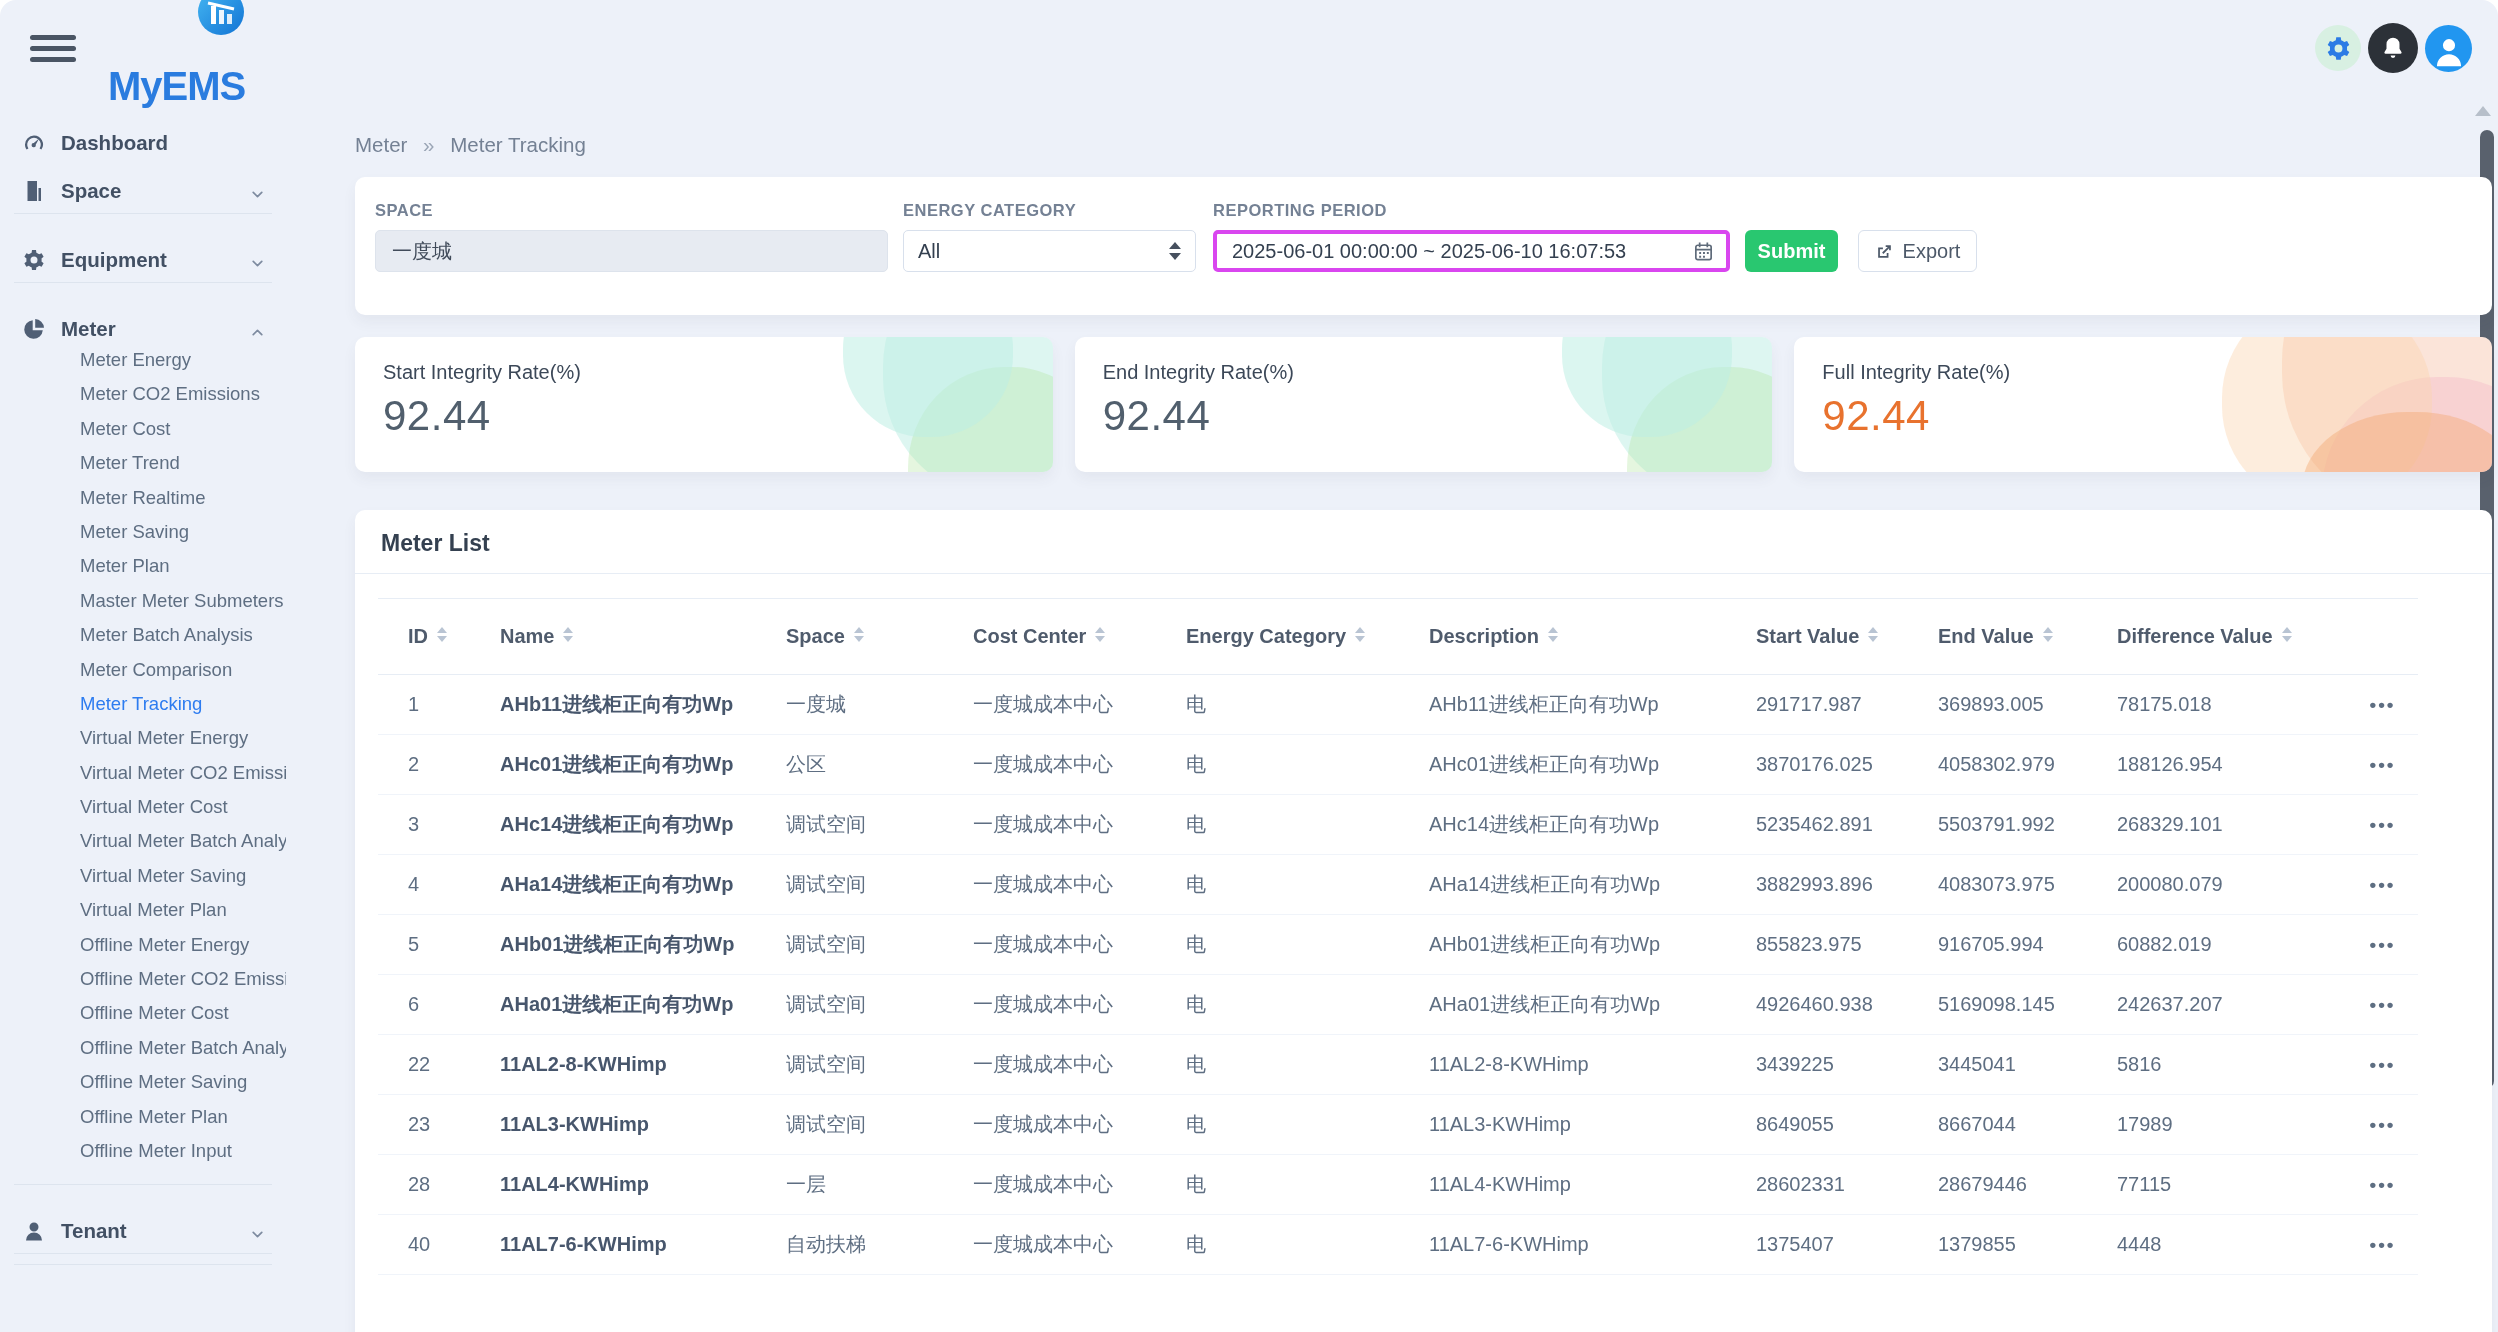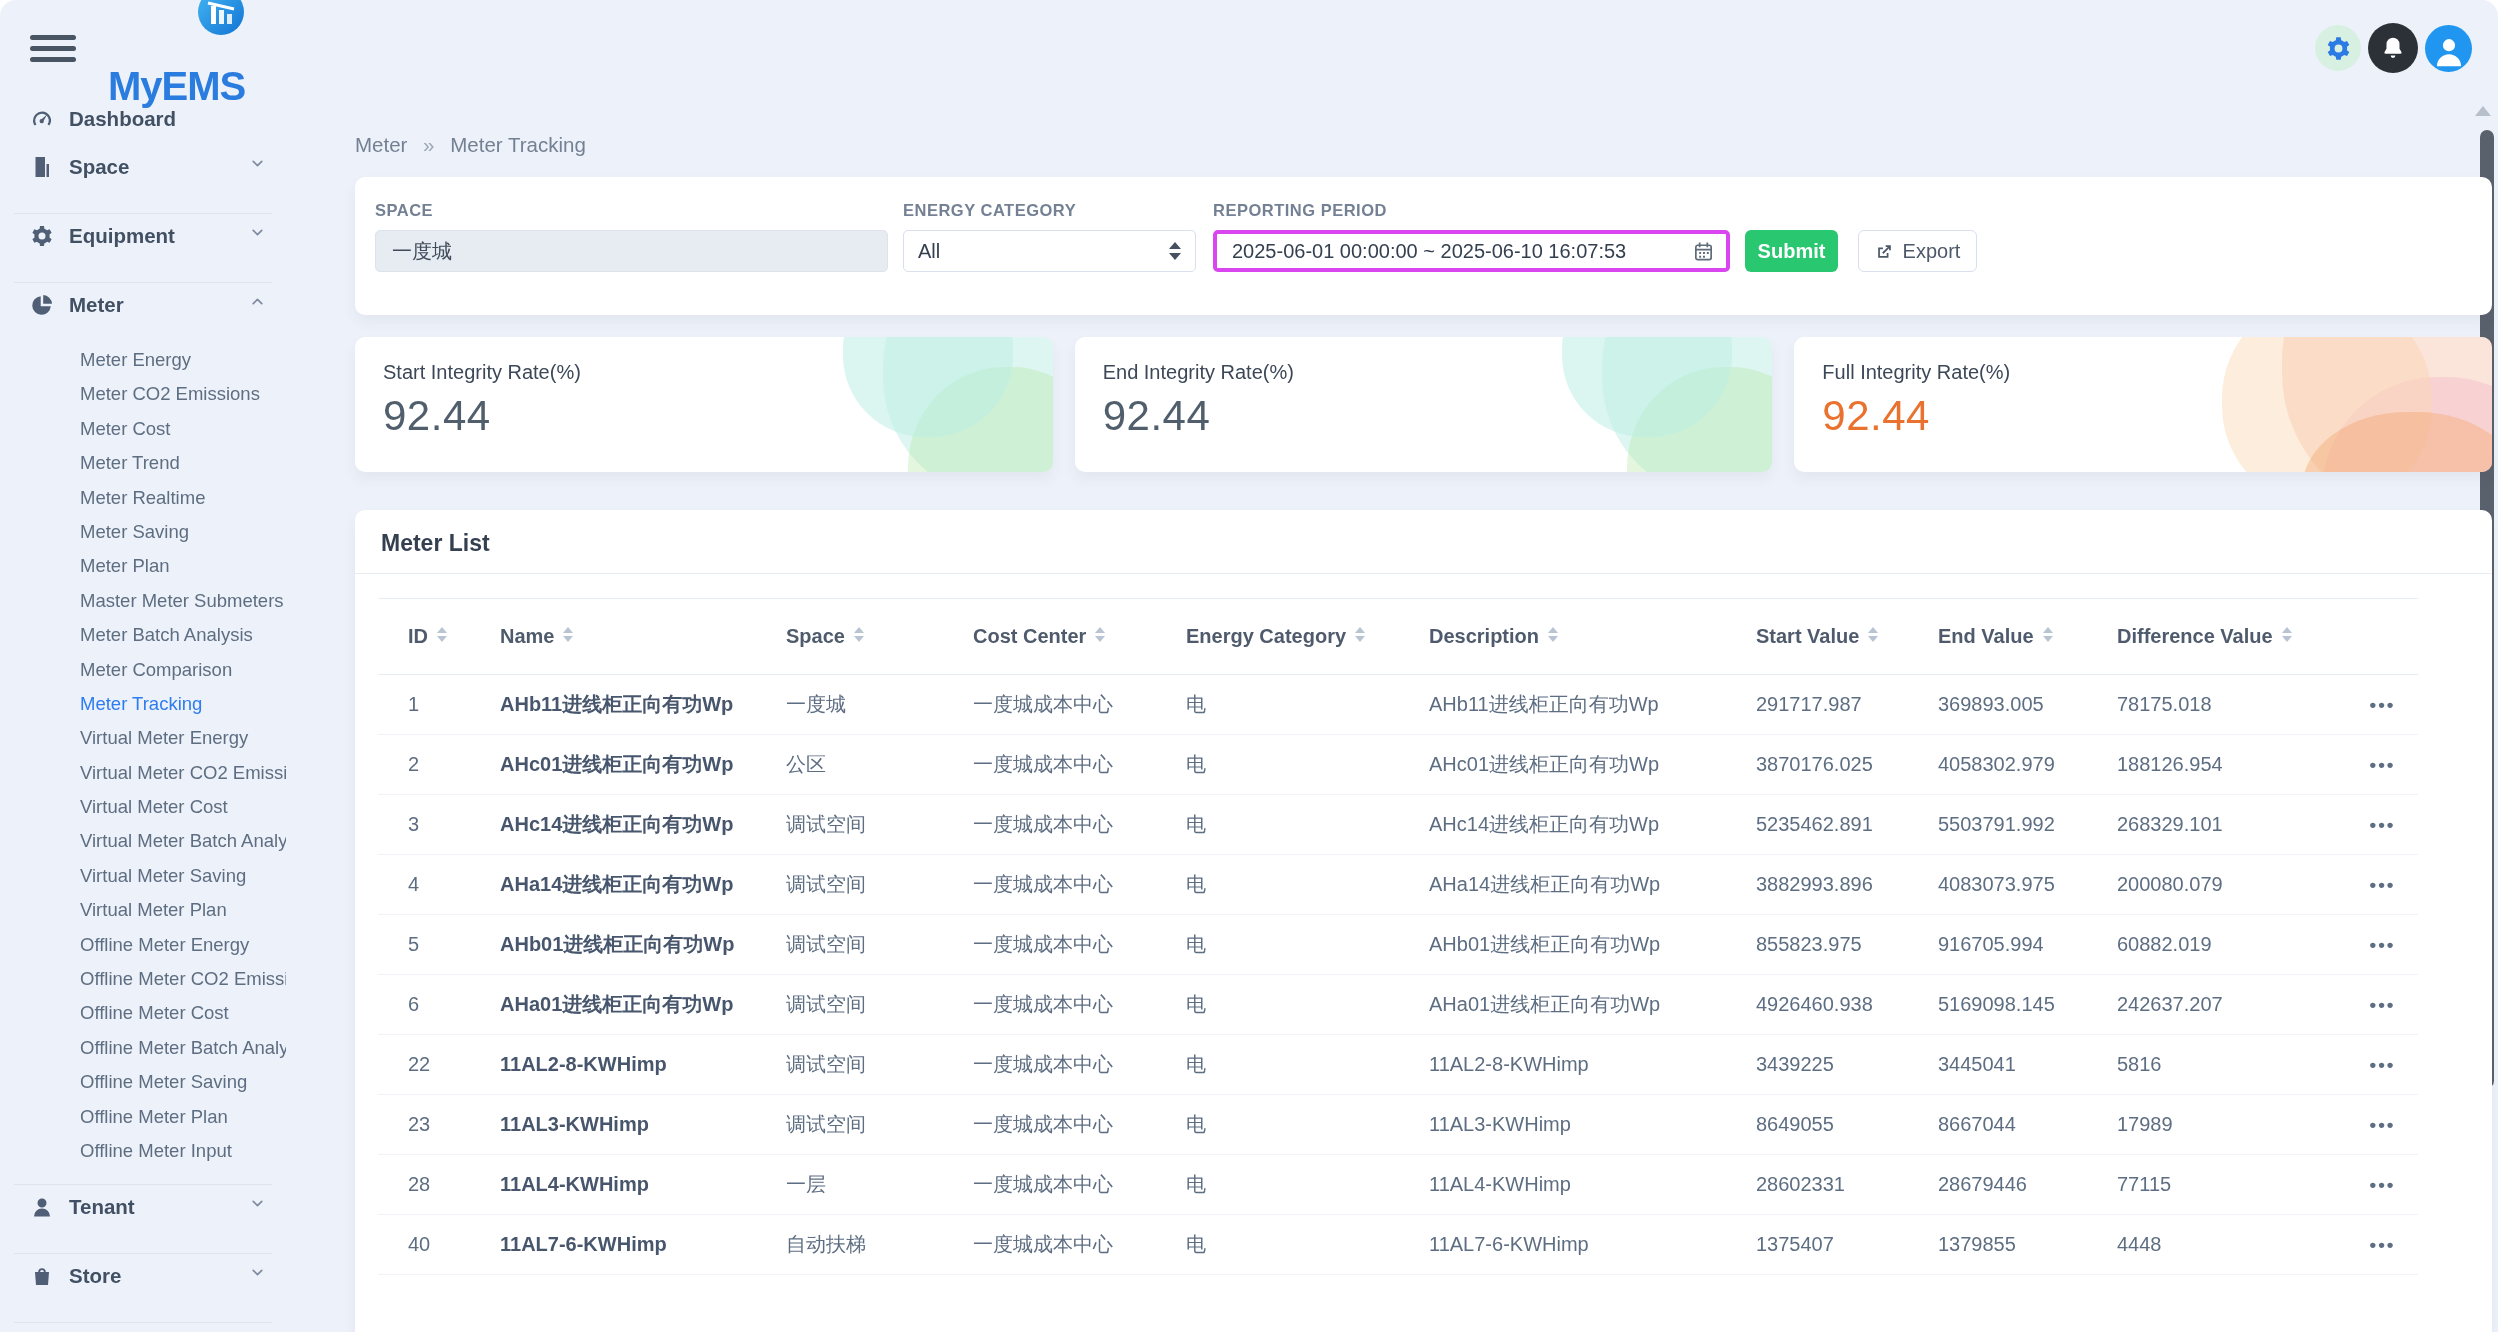--- a/index.html
+++ b/index.html
@@ -20,21 +20,21 @@
                 cursor:pointer; margin-left:7px; }
   .gear-btn { width:46px; height:46px; background:#d8f0e2; color:#2c7be5; }
   .gear-btn svg { width:27px; height:27px; }
   .bell-btn { width:50px; height:50px; background:#2c3138; color:#ffffff; }
   .bell-btn svg { width:26px; height:26px; }
   .avatar-btn { width:47px; height:47px; background:#2196f0; color:#ffffff; overflow:hidden; position:relative; }
   .avatar-btn svg { width:34px; height:34px; margin-top:8px; }
 
   
   .sidebar { position:absolute; top:96px; left:0; width:286px; bottom:0; padding-top:11px; overflow:hidden; }
-  .side-item { height:48px; display:flex; align-items:flex-start; padding:0 20px 0 30px;
+  .side-item { height:48px; display:flex; align-items:flex-end; padding:0 20px 0 22px;
                color:#425064; cursor:pointer; }
   .side-icon { width:24px; height:24px; color:#505f75; flex:0 0 24px; }
   .side-icon svg { width:24px; height:24px; }
   .side-label { margin-left:15px; font-size:20.5px; font-weight:600; white-space:nowrap; }
   .side-chevron { margin-left:auto; color:#7e8ba0; width:17px; height:17px; }
   .side-chevron svg { width:17px; height:17px; display:block; }
   .side-chevron.up svg { transform:rotate(180deg); }
   .side-children { padding:2px 0 6px 16px; }
   .side-child { display:block; height:34.4px; line-height:34.4px; padding:0 22px 0 64px;
                 font-size:18.5px; font-weight:500; color:#5e6e82; text-decoration:none;
@@ -275,34 +275,20 @@
       <span class="side-label">Tenant</span>
       <span class="side-chevron down">
             <svg viewBox="0 0 24 24">
               <path d="M6 9l6 6 6-6" fill="none" stroke="currentColor" stroke-width="2.4" stroke-linecap="round" stroke-linejoin="round"></path>
             </svg>
           </span>
     </div>
 
   </div>
 <div class="side-divider"></div>
-  <div class="side-group">
-    <div class="side-item">
-      <span class="side-icon"><svg viewBox="0 0 24 24" fill="currentColor">
-              <path d="M8.2 8a3.8 3.8 0 1 1 7.6 0H19l-1 13H6L5 8h3.2zm1.9 0h3.8a1.9 1.9 0 0 0-3.8 0z"></path>
-            </svg></span>
-      <span class="side-label">Store</span>
-      <span class="side-chevron down">
-            <svg viewBox="0 0 24 24">
-              <path d="M6 9l6 6 6-6" fill="none" stroke="currentColor" stroke-width="2.4" stroke-linecap="round" stroke-linejoin="round"></path>
-            </svg>
-          </span>
-    </div>
-
-  </div>
 <div class="side-divider"></div>
     </div>
   <div class="sb-arrow"></div>
   <div class="sb-thumb"></div>
 
   <div class="main">
 
     <div class="breadcrumb">
       <span class="crumb">Meter</span>
       <span class="sep">»</span>

